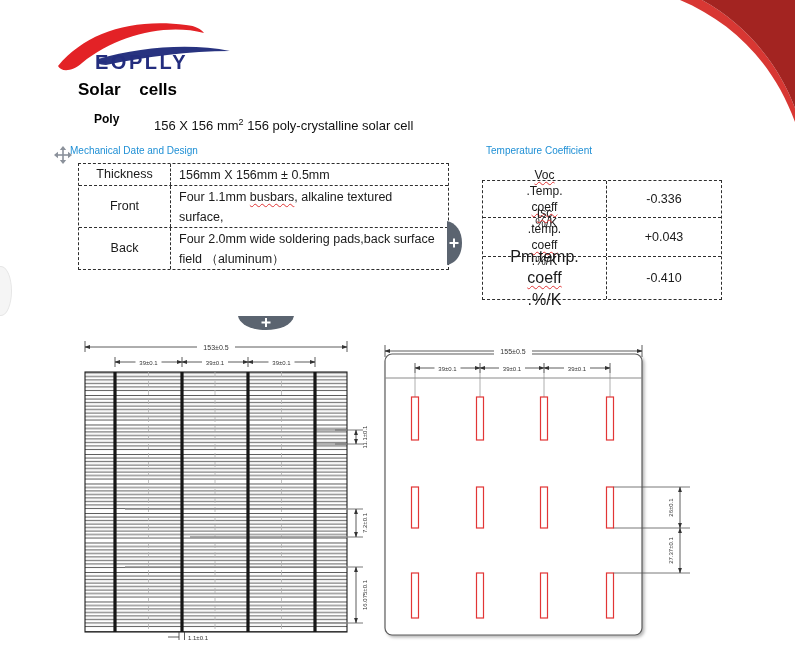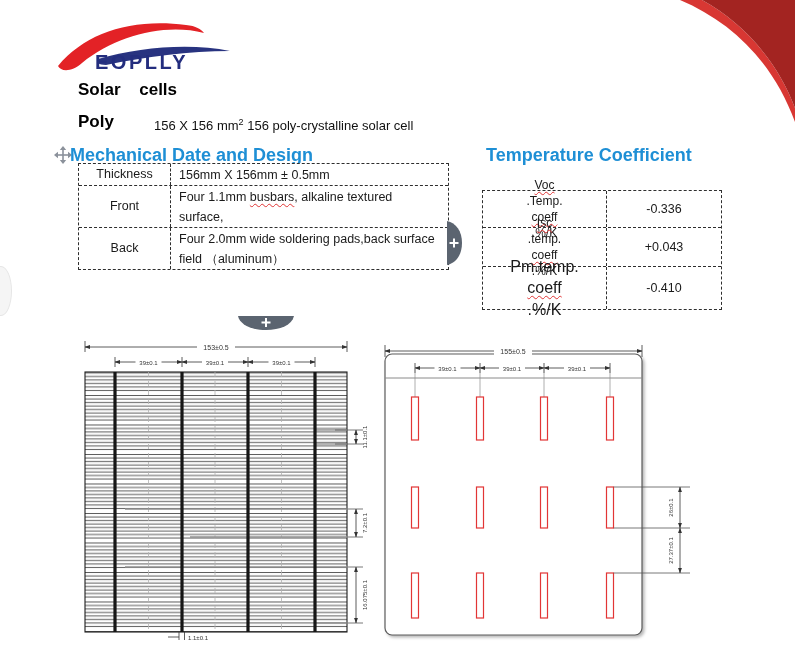--- a/index.html
+++ b/index.html
@@ -4,37 +4,37 @@
 <style>
   html,body{margin:0;padding:0;background:#fff;}
   .page{position:relative;width:795px;height:660px;background:#fff;overflow:hidden;
         font-family:"Liberation Sans",sans-serif;color:#1a1a1a;padding-left:48px;}
   .abs{position:absolute;}
   
   .logo-text{position:absolute;left:95px;top:51px;font-size:20px;font-weight:bold;
              color:#232D7E;letter-spacing:2.5px;}
   .page-title{position:absolute;left:78px;top:80px;font-size:17px;font-weight:bold;
               word-spacing:14px;color:#000;}
-  .product-name{position:absolute;left:78px;top:112px;font-size:17px;font-weight:bold;color:#000;}
+  .product-name{position:absolute;left:94px;top:112px;font-size:12px;font-weight:bold;color:#000;}
   .product-subtitle{position:absolute;left:154px;top:117px;font-size:13px;color:#111;text-align:center;}
   .product-subtitle sup{font-size:9px;}
   
-  .sec-head{position:absolute;font-size:18px;font-weight:700;color:#1E8FD5;}
+  .sec-head{position:absolute;font-size:10px;font-weight:400;color:#1E8FD5;}
   
   .dtable{position:absolute;border:1.5px dashed #2e2e2e;box-sizing:border-box;background:#fff;}
   .drow{display:flex;box-sizing:border-box;}
   .drow + .drow{border-top:1.5px dashed #2e2e2e;}
   .dlabel{border-right:1.5px dashed #2e2e2e;box-sizing:border-box;display:flex;
           flex-direction:column;align-items:center;justify-content:center;
           font-size:12.5px;text-align:center;line-height:1.35;}
   .dvalue{flex:1;display:flex;flex-direction:column;justify-content:center;
           padding:2px 8px;font-size:12.5px;box-sizing:border-box;line-height:20px;}
   .mech{left:78px;top:163px;width:371px;}
   .mech .dlabel{width:92px;}
-  .temp{left:482px;top:190px;width:240px;}
+  .temp{left:482px;top:180px;width:240px;}
   .temp .dlabel{width:124px;}
   .temp .dvalue{align-items:center;}
   .sq{text-decoration:underline wavy #E03434;text-decoration-thickness:1px;text-underline-offset:2px;}
   
   svg.drw{position:absolute;}
   .dl{stroke:#333;stroke-width:0.8;fill:none;}
   .dt7{font-size:7px;fill:#333;}
   .dt6{font-size:6px;fill:#333;}
   
   .handle{position:absolute;}

